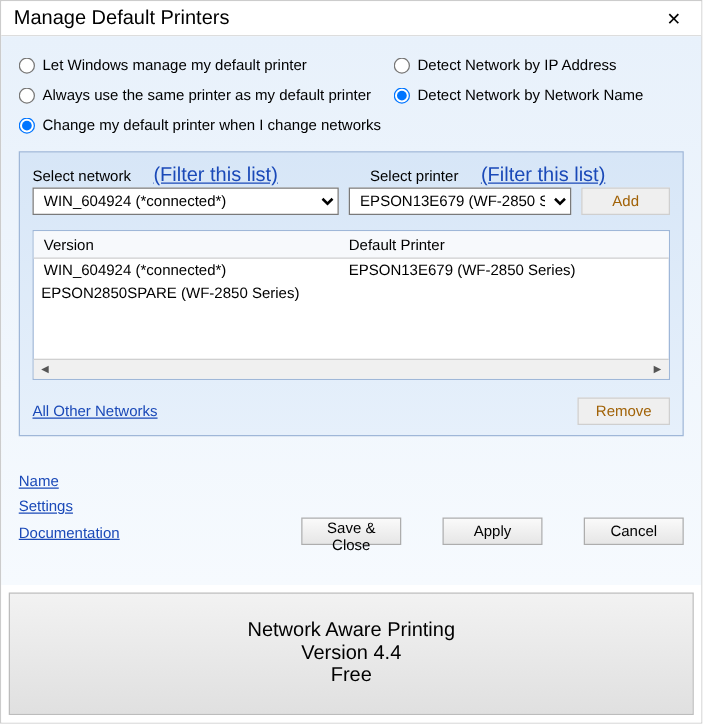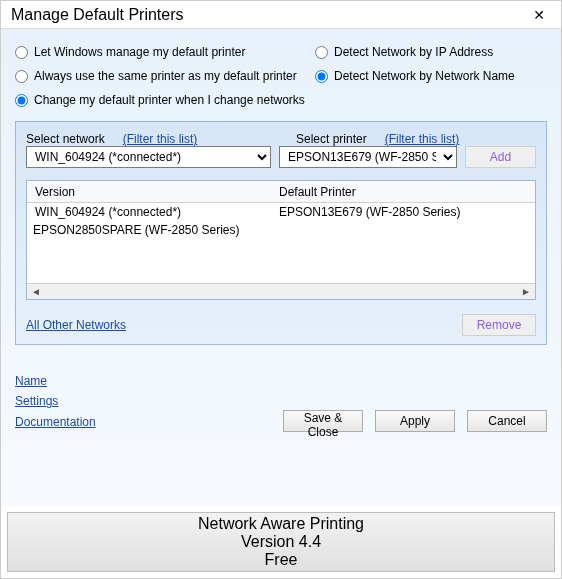--- a/index.html
+++ b/index.html
@@ -9,43 +9,43 @@
 .titlebar .title { font-size: 16px; }
 .titlebar .close { width: 28px; text-align: center; font-size: 14px; cursor: default; }
 .content { flex: 1; background: linear-gradient(to bottom, #e8f1fb 0%, #f6fafe 100%); padding: 16px 14px 8px 14px; display: flex; flex-direction: column; }
 .radio-grid { display: grid; grid-template-columns: 300px 1fr; row-gap: 10px; margin-bottom: 14px; }
 .radio-item { display: flex; align-items: center; gap: 6px; }
 .radio-item input { margin: 0; }
 .panel { border: 1px solid #9fb7d8; background: linear-gradient(to bottom, #d7e6f7 0%, #e6f0fb 100%); padding: 10px 10px 8px 10px; }
 .panel-row1 { display: flex; align-items: center; margin-bottom: 0; }
 .panel-row1 .seg-left { width: 270px; display: flex; align-items: center; gap: 18px; }
 .panel-row1 .seg-right { flex: 1; display: flex; align-items: center; gap: 18px; }
-.filter-link { color: #1a49b8; text-decoration: underline; cursor: pointer; font-size: 12px; }
+.filter-link { color: #1a49b8; text-decoration: underline; cursor: pointer; font-size: 16px; }
 .panel-row2 { display: flex; align-items: center; gap: 8px; margin-bottom: 12px; }
 .combo { height: 22px; border: 1px solid #7a7a7a; background: #fff; font-size: 12px; padding: 0 4px; }
 .combo-left { width: 260px; }
 .combo-right { width: 178px; }
 .btn { height: 22px; border: 1px solid #adadad; background: linear-gradient(to bottom, #fafafa, #e6e6e6); font-size: 12px; cursor: default; padding: 0 10px; }
-.btn.disabled { color: #8b5cf6; background: #efefef; border-color: #cfcfcf; }
+.btn.disabled { color: #a16207; background: #efefef; border-color: #cfcfcf; }
 .btn.wide { width: 74px; }
-.btn.action { width: 80px; }
+.btn.action { width: 80px; margin-left: 21px; }
 .table-wrap { border: 1px solid #9fb7d8; background: #fff; }
 .table-head { display: flex; height: 22px; align-items: center; border-bottom: 1px solid #d0d0d0; background: #f7f9fc; }
 .col-net { width: 246px; padding-left: 8px; }
 .col-def { flex: 1; padding-left: 6px; }
 .table-body { height: 80px; }
 .table-row { display: flex; height: 18px; align-items: center; }
 .table-scroll { height: 16px; background: #f0f0f0; border-top: 1px solid #d0d0d0; display: flex; align-items: center; justify-content: space-between; padding: 0 2px; font-size: 10px; color: #555; }
 .scroll-btn { width: 14px; text-align: center; }
 .below-table { display: flex; justify-content: space-between; align-items: center; margin-top: 14px; }
 .link { color: #1a49b8; text-decoration: underline; cursor: pointer; }
 .links-block { margin-top: 26px; line-height: 1.7; }
 .bottom-btns { display: flex; gap: 12px; justify-content: flex-end; margin-top: -22px; }
 .banner-wrap { padding: 6px; background: #fff; }
-.banner { border: 1px solid #bcbcbc; background: linear-gradient(to bottom, #f2f2f2, #e0e0e0); height: 60px; display: flex; flex-direction: column; align-items: center; justify-content: center; font-size: 16px; }
+.banner { border: 1px solid #bcbcbc; background: linear-gradient(to bottom, #f2f2f2, #e0e0e0); height: 98px; display: flex; flex-direction: column; align-items: center; justify-content: center; font-size: 16px; }
 </style>
 </head>
 <body>
 
 <div class="window">
   <div class="titlebar">
     <span class="title">Manage Default Printers</span>
     <span class="close">✕</span>
   </div>
 

